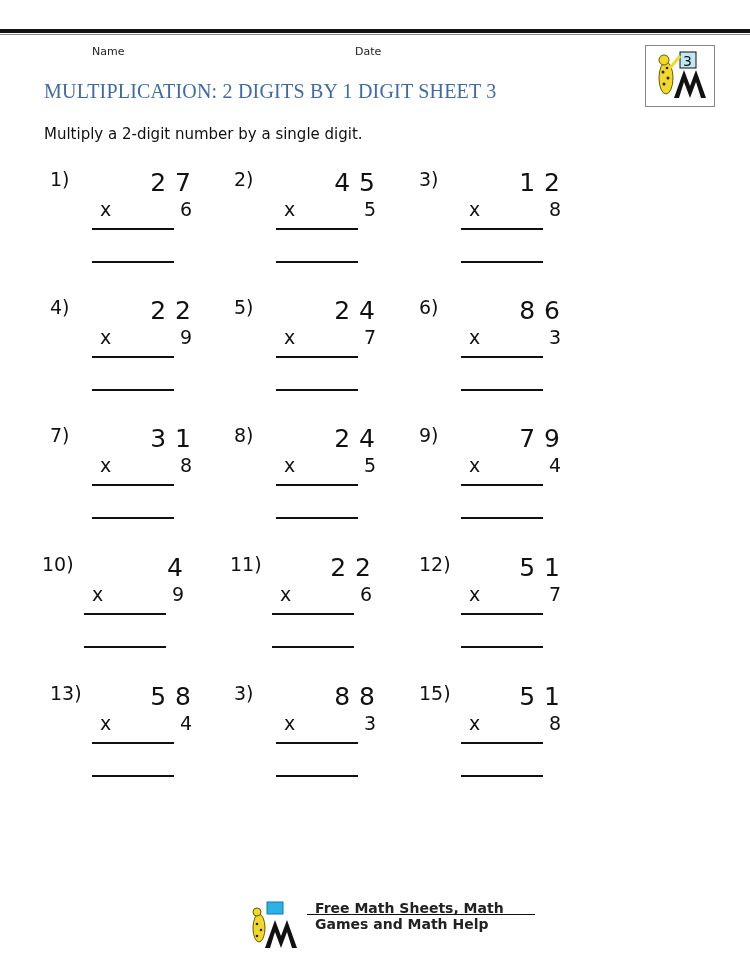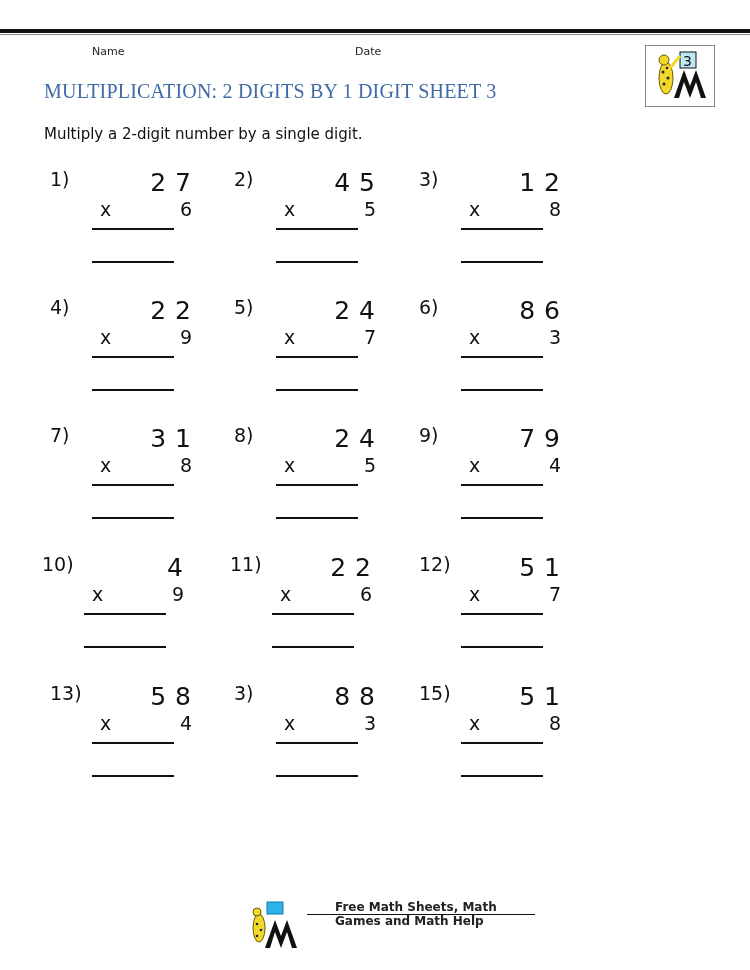--- a/index.html
+++ b/index.html
@@ -11,21 +11,21 @@
   .instr { position:absolute; left:44px; top:125px; font-size:15px; color:#111; }
   .logo { position:absolute; left:645px; top:45px; width:70px; height:62px; border:1px solid #888; box-sizing:border-box; }
   .prob { position:absolute; width:160px; height:110px; }
   .num { position:absolute; left:0; top:0; font-size:19px; }
   .top { position:absolute; right:10px; top:0; font-size:25px; letter-spacing:9px; }
   .x { position:absolute; left:50px; top:30px; font-size:19px; }
   .mul { position:absolute; right:18px; top:30px; font-size:19px; }
   .line1 { position:absolute; left:42px; top:60px; width:82px; height:2px; background:#111; }
   .line2 { position:absolute; left:42px; top:93px; width:82px; height:2px; background:#111; }
   .footer { position:absolute; left:245px; top:900px; width:290px; height:50px; }
-  .footer .tag { position:absolute; left:70px; top:0; font-size:12px; font-weight:bold; color:#222;margin-left:20px; }
+  .footer .tag { position:absolute; left:70px; top:0; font-size:14px; font-weight:bold; color:#222; }
   .footer .rule { position:absolute; left:62px; top:14px; width:228px; height:1px; background:#111; }
   .footer .site { position:absolute; left:40px; top:16px; font-size:19px; font-weight:bold; letter-spacing:1px; color:#fff; -webkit-text-stroke:1px #111; font-family:"DejaVu Sans", sans-serif; }
 </style>
 </head>
 <body>
 
 <div class="topline"></div>
 <div class="topline2"></div>
 
 <div class="lbl" style="left:44px">Name</div>

